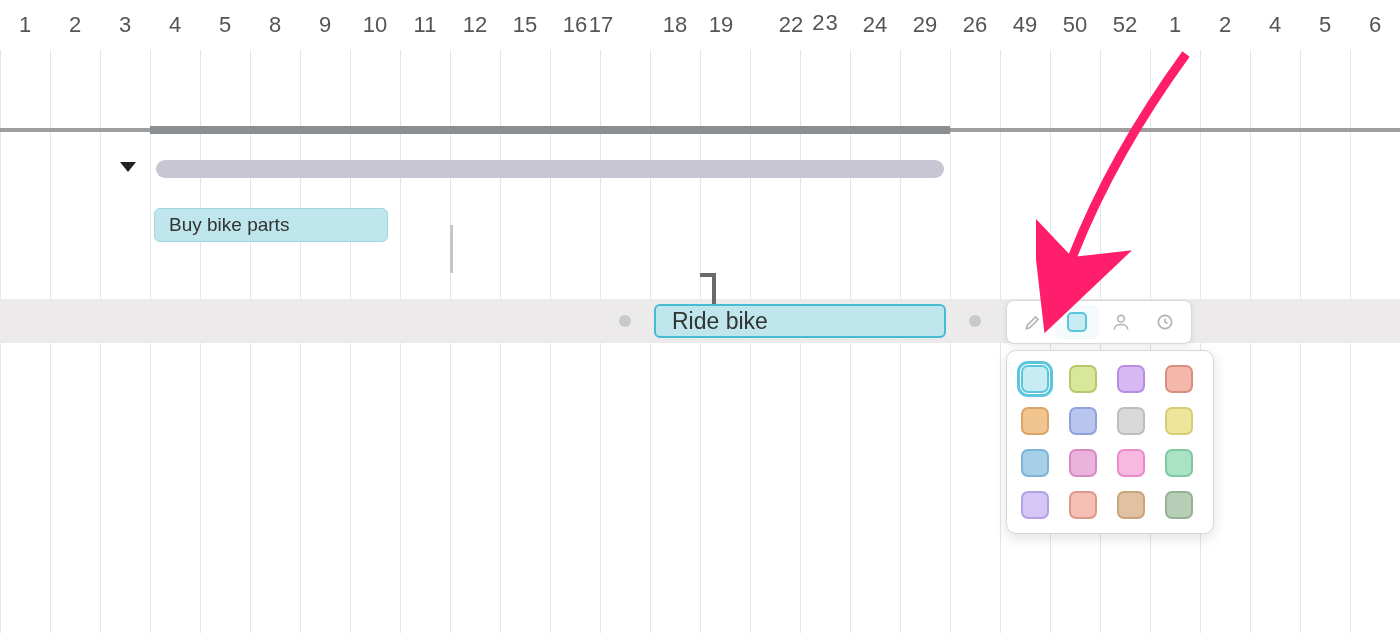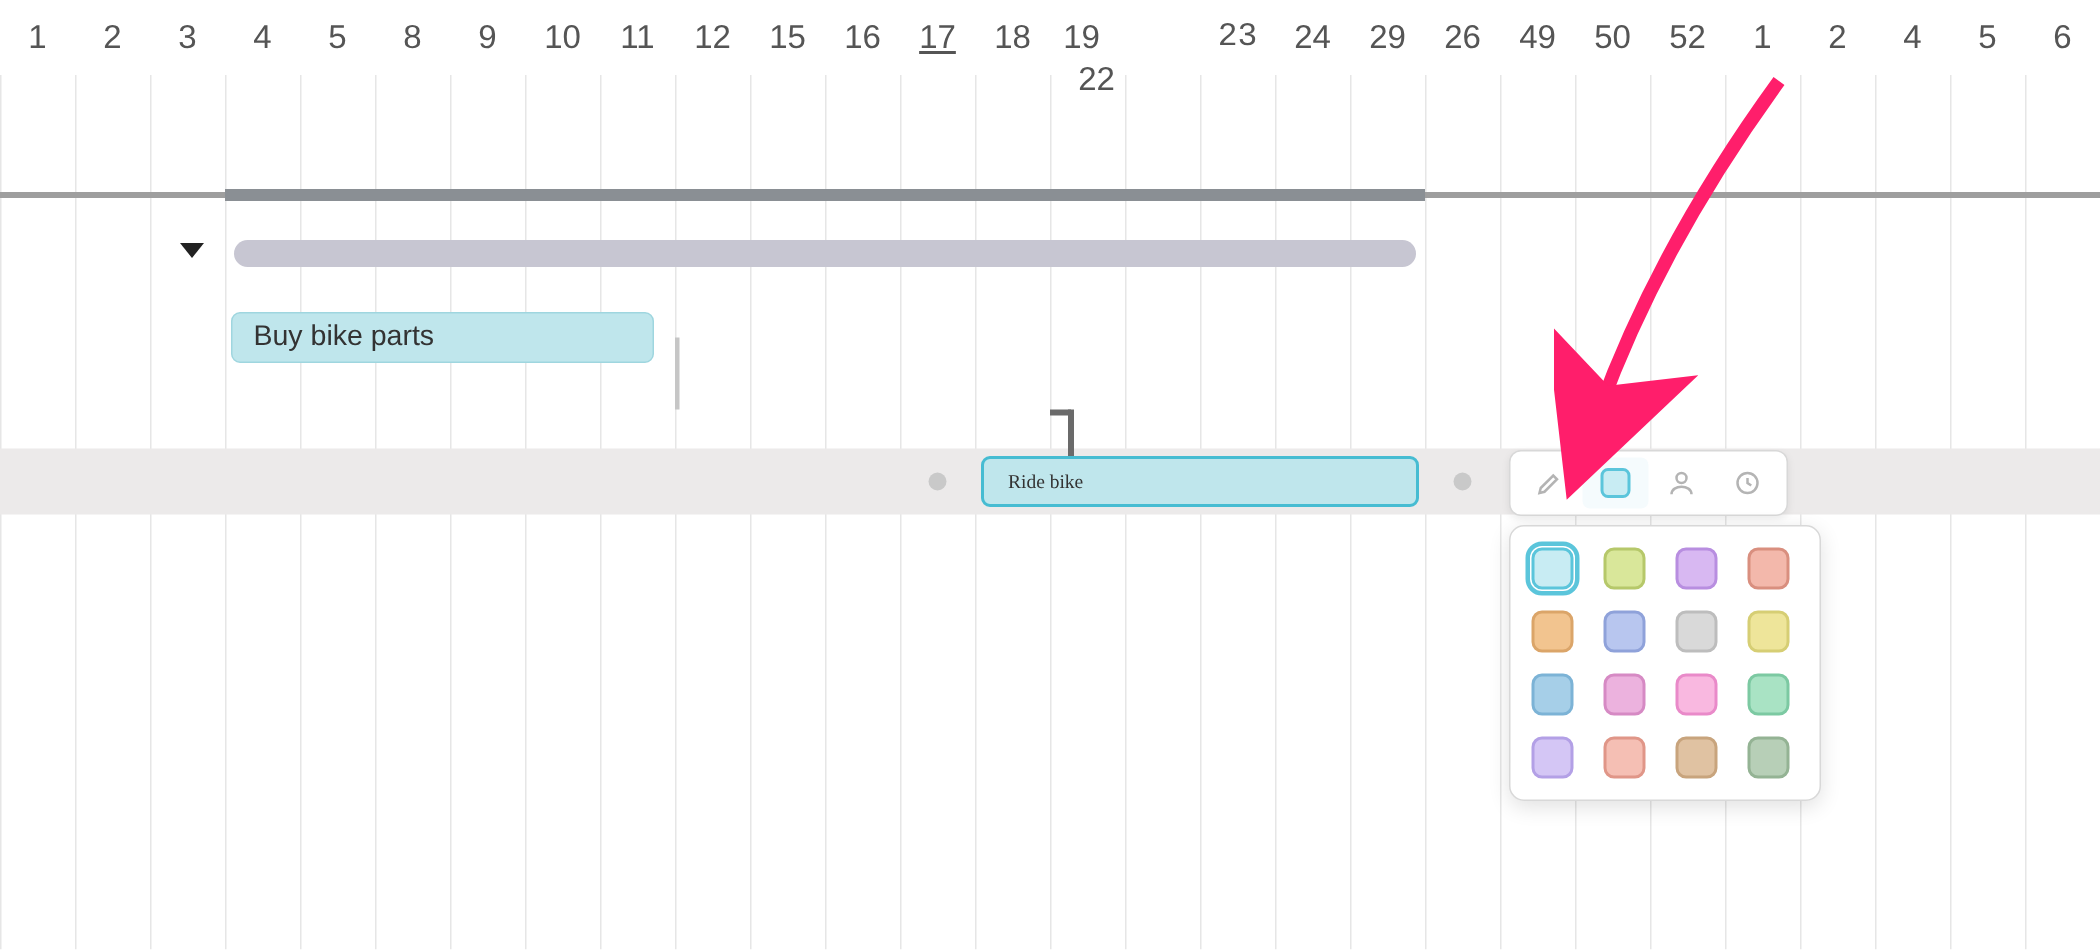--- a/index.html
+++ b/index.html
@@ -10,21 +10,21 @@
 
   
   .progress-track { position:absolute; left:0; right:0; height:4px; background:#9e9e9e; }
   .progress-fill  { position:absolute; height:8px; background:#8a8f94; top:-2px; }
   .group-caret { position:absolute; width:0; height:0; border-left:8px solid transparent; border-right:8px solid transparent; border-top:10px solid #222; }
   .group-pill { position:absolute; height:18px; background:#c7c6d2; border-radius:9px; }
 
   
   .task-bar { position:absolute; height:34px; border-radius:6px; background:#bfe6ec; border:1px solid #9fd6df; display:flex; align-items:center; padding:0 14px; font-size:19px; color:#333; white-space:nowrap; }
   .task-bar.active { border:2px solid #46bcd2; }
-  .task-input { border:none; background:transparent; font-size:13px; color:#333; width:100%; outline:none; font-family:Liberation Serif, serif; }
+  .task-input { border:none; background:transparent; font-size:23px; color:#333; width:100%; outline:none; font-family:Liberation Sans, sans-serif; }
 
   
   .connector { position:absolute; background:#6a6a6a; }
   .connector-thin { position:absolute; background:#c6c6c6; }
 
   
   .handle { position:absolute; width:12px; height:12px; border-radius:50%; background:#c9c9c9; }
 
   
   .row-highlight { position:absolute; left:0; right:0; background:#eceaea; height:44px; }
@@ -67,27 +67,27 @@
     <div class="day-cell" style="left: 350px;">10</div>
     <div class="day-col" style="left: 350px;"></div>
     <div class="day-cell" style="left: 400px;">11</div>
     <div class="day-col" style="left: 400px;"></div>
     <div class="day-cell" style="left: 450px;">12</div>
     <div class="day-col" style="left: 450px;"></div>
     <div class="day-cell" style="left: 500px;">15</div>
     <div class="day-col" style="left: 500px;"></div>
     <div class="day-cell" style="left: 550px;">16</div>
     <div class="day-col" style="left: 550px;"></div>
-    <div class="day-cell" style="left: 600px; text-decoration: underline;">17</div>
+    <div class="day-cell" style="left: 576px;">17</div>
     <div class="day-col" style="left: 600px;"></div>
     <div class="day-cell" style="left: 650px;">18</div>
     <div class="day-col" style="left: 650px;"></div>
     <div class="day-cell" style="left: 696px;">19</div>
     <div class="day-col" style="left: 700px;"></div>
-    <div class="day-cell" style="left: 706px; margin-top: 28px;">22</div>
+    <div class="day-cell" style="left: 766px;">22</div>
     <div class="day-col" style="left: 750px;"></div>
     <div class="day-cell" style="left: 800px; font-family: Liberation Mono, monospace;">23</div>
     <div class="day-col" style="left: 800px;"></div>
     <div class="day-cell" style="left: 850px;">24</div>
     <div class="day-col" style="left: 850px;"></div>
     <div class="day-cell" style="left: 900px;">29</div>
     <div class="day-col" style="left: 900px;"></div>
     <div class="day-cell" style="left: 950px;">26</div>
     <div class="day-col" style="left: 950px;"></div>
     <div class="day-cell" style="left: 1000px;">49</div>
@@ -107,21 +107,21 @@
     <div class="day-cell" style="left: 1350px;">6</div>
     <div class="day-col" style="left: 1350px;"></div>
     <div class="progress-track" style="top: 128px;"></div>
     <div class="progress-fill" style="top: 126px; left: 150px; width: 800px;"></div>
     <div class="group-caret" style="top: 162px; left: 120px;"></div>
     <div class="group-pill" style="top: 160px; left: 156px; width: 788px;"></div>
     <div class="row-highlight" style="top: 299px;"></div>
     <div class="connector-thin" style="left: 450px; top: 225px; width: 3px; height: 48px;"></div>
     <div class="connector" style="left: 700px; top: 273px; width: 14px; height: 4px;"></div>
     <div class="connector" style="left: 712px; top: 273px; width: 4px; height: 50px;"></div>
-    <div class="task-bar" style="left: 154px; top: 208px; width: 282px;">
+    <div class="task-bar" style="left: 154px; top: 208px; width: 234px;">
       <span>Buy bike parts</span>
     </div>
     <div class="task-bar active" style="left: 654px; top: 304px; width: 292px;">
       <input class="task-input" value="Ride bike" style="">
     </div>
     <div class="handle" style="left: 619px; top: 315px;"></div>
     <div class="handle" style="left: 969px; top: 315px;"></div>
     <div class="mini-toolbar" style="left: 1006px; top: 300px;">
       <div class="mini-btn">
         <svg viewBox="0 0 24 24">

